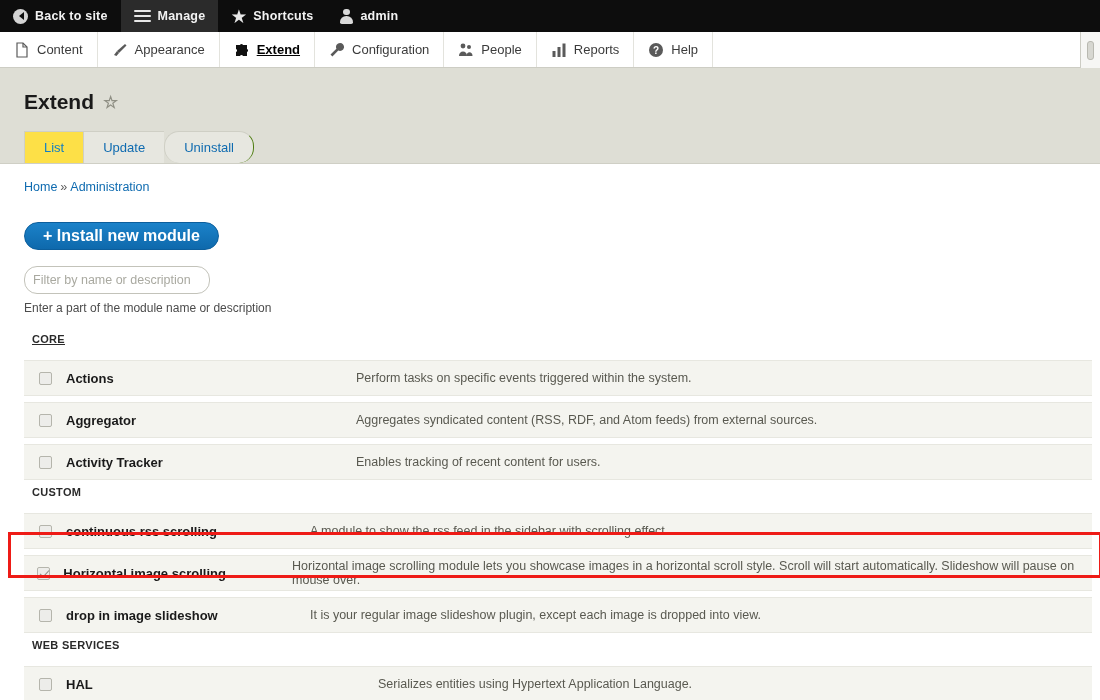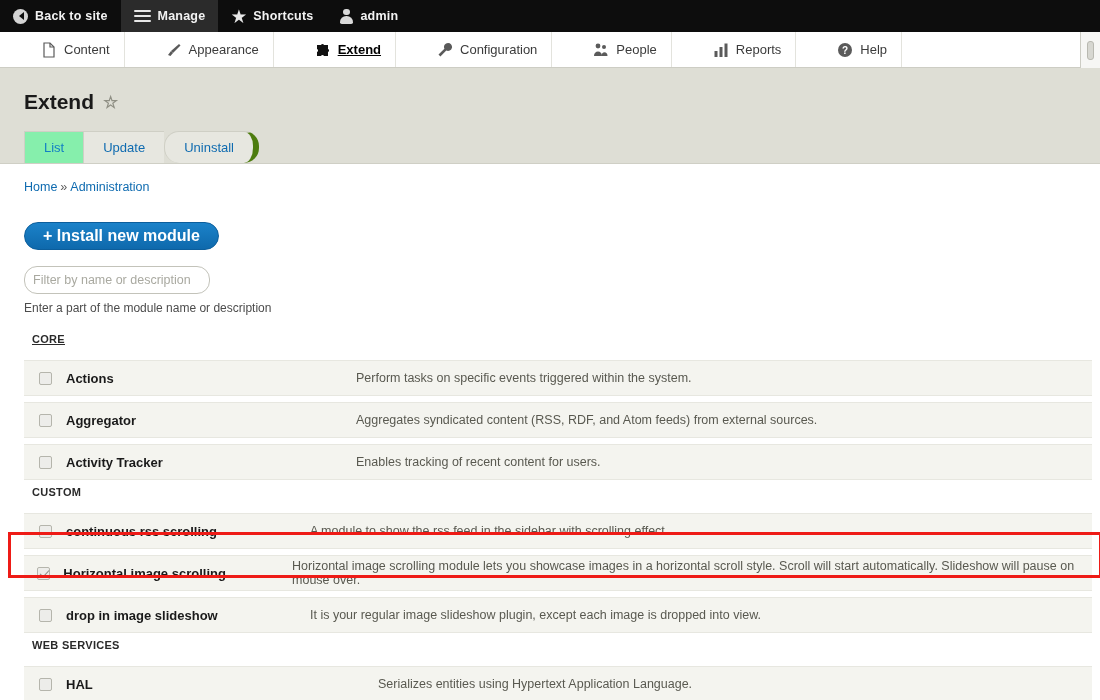--- a/index.html
+++ b/index.html
@@ -72,21 +72,20 @@
     align-items: stretch;
   }
   .nav-item {
     display: flex; align-items: center; gap: 7px;
     padding: 0 14px;
     font-size: 13px;
     color: #3b3b3b;
     border-right: 1px solid #e3e3dd;
     cursor: pointer;
     white-space: nowrap;
-    margin-left: 27px;
   }
   .nav-item.active { font-weight: bold; color: #000; }
   .nav-item.active .nav-lbl { text-decoration: underline; }
 
   
   .ni { width: 16px; height: 16px; position: relative; flex: none; color: #5a5a5a; }
   .ni svg { display: block; width: 16px; height: 16px; }
 
   
   .page {
@@ -109,22 +108,22 @@
     padding: 8px 19px 8px;
     font-size: 13px;
     color: #0f6bb0;
     background: #e7e7e0;
     border: 1px solid #cfcfc5;
     border-bottom: none;
     border-right: none;
     cursor: pointer;
     white-space: nowrap;
   }
-  .tab:last-child { border-right: 6px solid #4d7c0f; border-radius: 15px; }
-  .tab.active { background: #86efac; color: #127fc4; border-color: #cfcfc5; }
+  .tab:last-child { border-right: 1px solid #4d7c0f; border-radius: 15px; }
+  .tab.active { background: #fde047; color: #127fc4; border-color: #cfcfc5; }
 
   .content {
     background: #ffffff;
     min-height: 100%;
     border-top: 1px solid #cfcfc5;
     padding: 16px 0 0 0;
     position: relative;
   }
 
   .breadcrumb { padding: 0 24px; font-size: 12.5px; color: #0f6bb0; }

